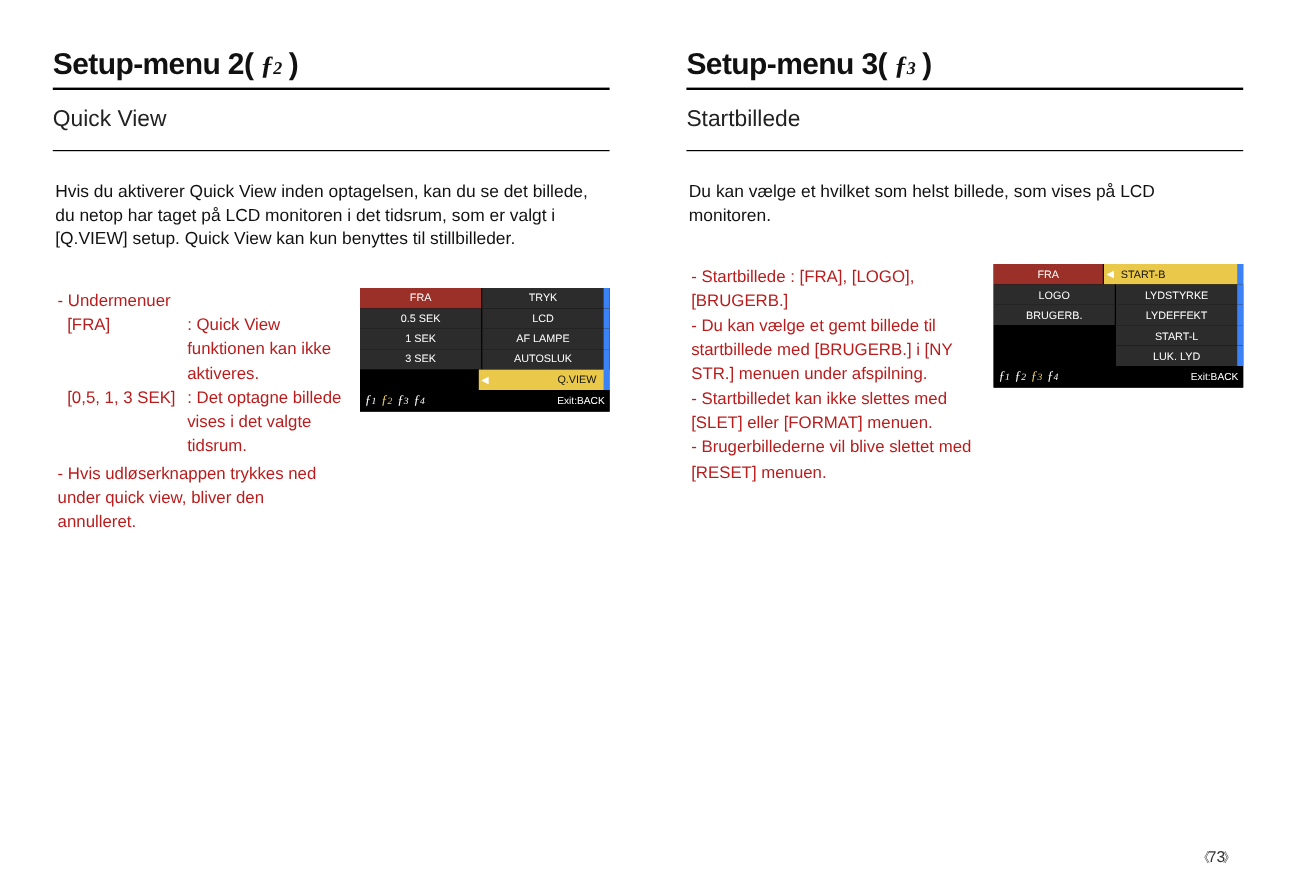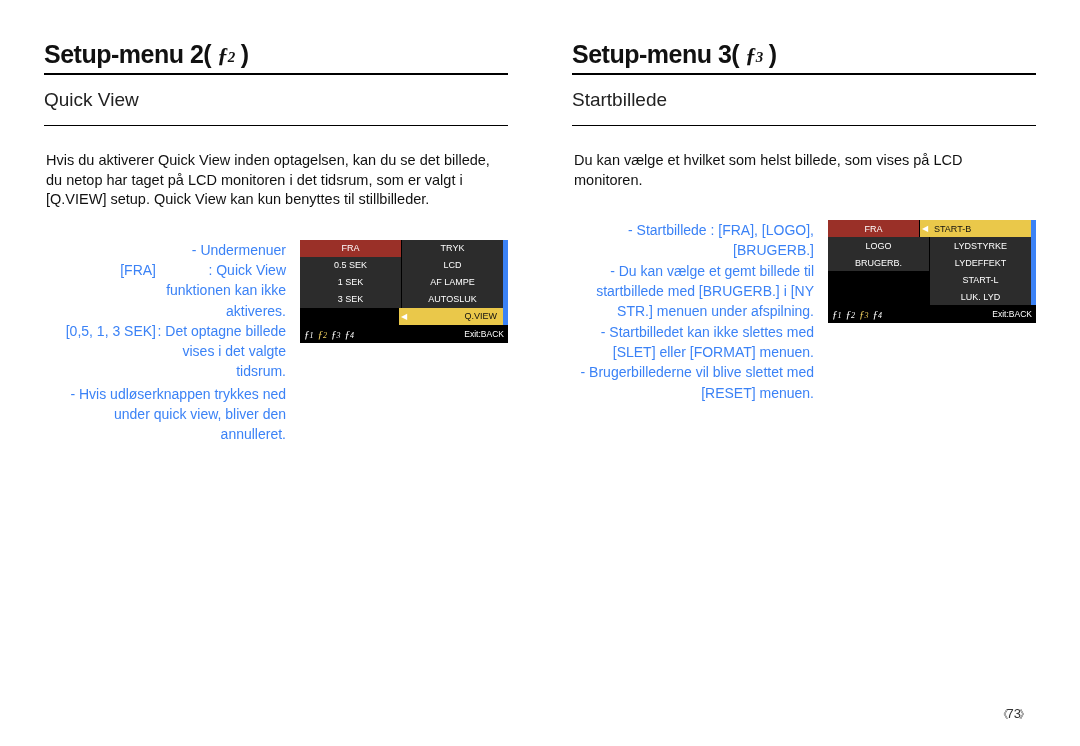--- a/index.html
+++ b/index.html
@@ -43,21 +43,21 @@
   }
   .bodytext {
     font-size: 14.5px;
     color: #111;
     line-height: 1.35;
     margin-bottom: 30px;
     padding: 0 2px;
     margin-top: 25px;
   }
   .lower { display: flex; gap: 14px; align-items: flex-start; }
-  .lower-left { flex: 1; font-size: 14px; color: #3b82f6; line-height: 1.45; text-align: right; }
+  .lower-left { flex: 1; font-size: 14px; color: #b91c1c; line-height: 1.45; }
   .indent { padding-left: 4px; }
   .subline { padding-left: 12px; }
   .defrow { display: flex; }
   .deflabel { width: 100px; flex-shrink:0; }
   .defval { flex: 1; }
 
   
   .lcd {
     width: 208px;
     background: #000;

